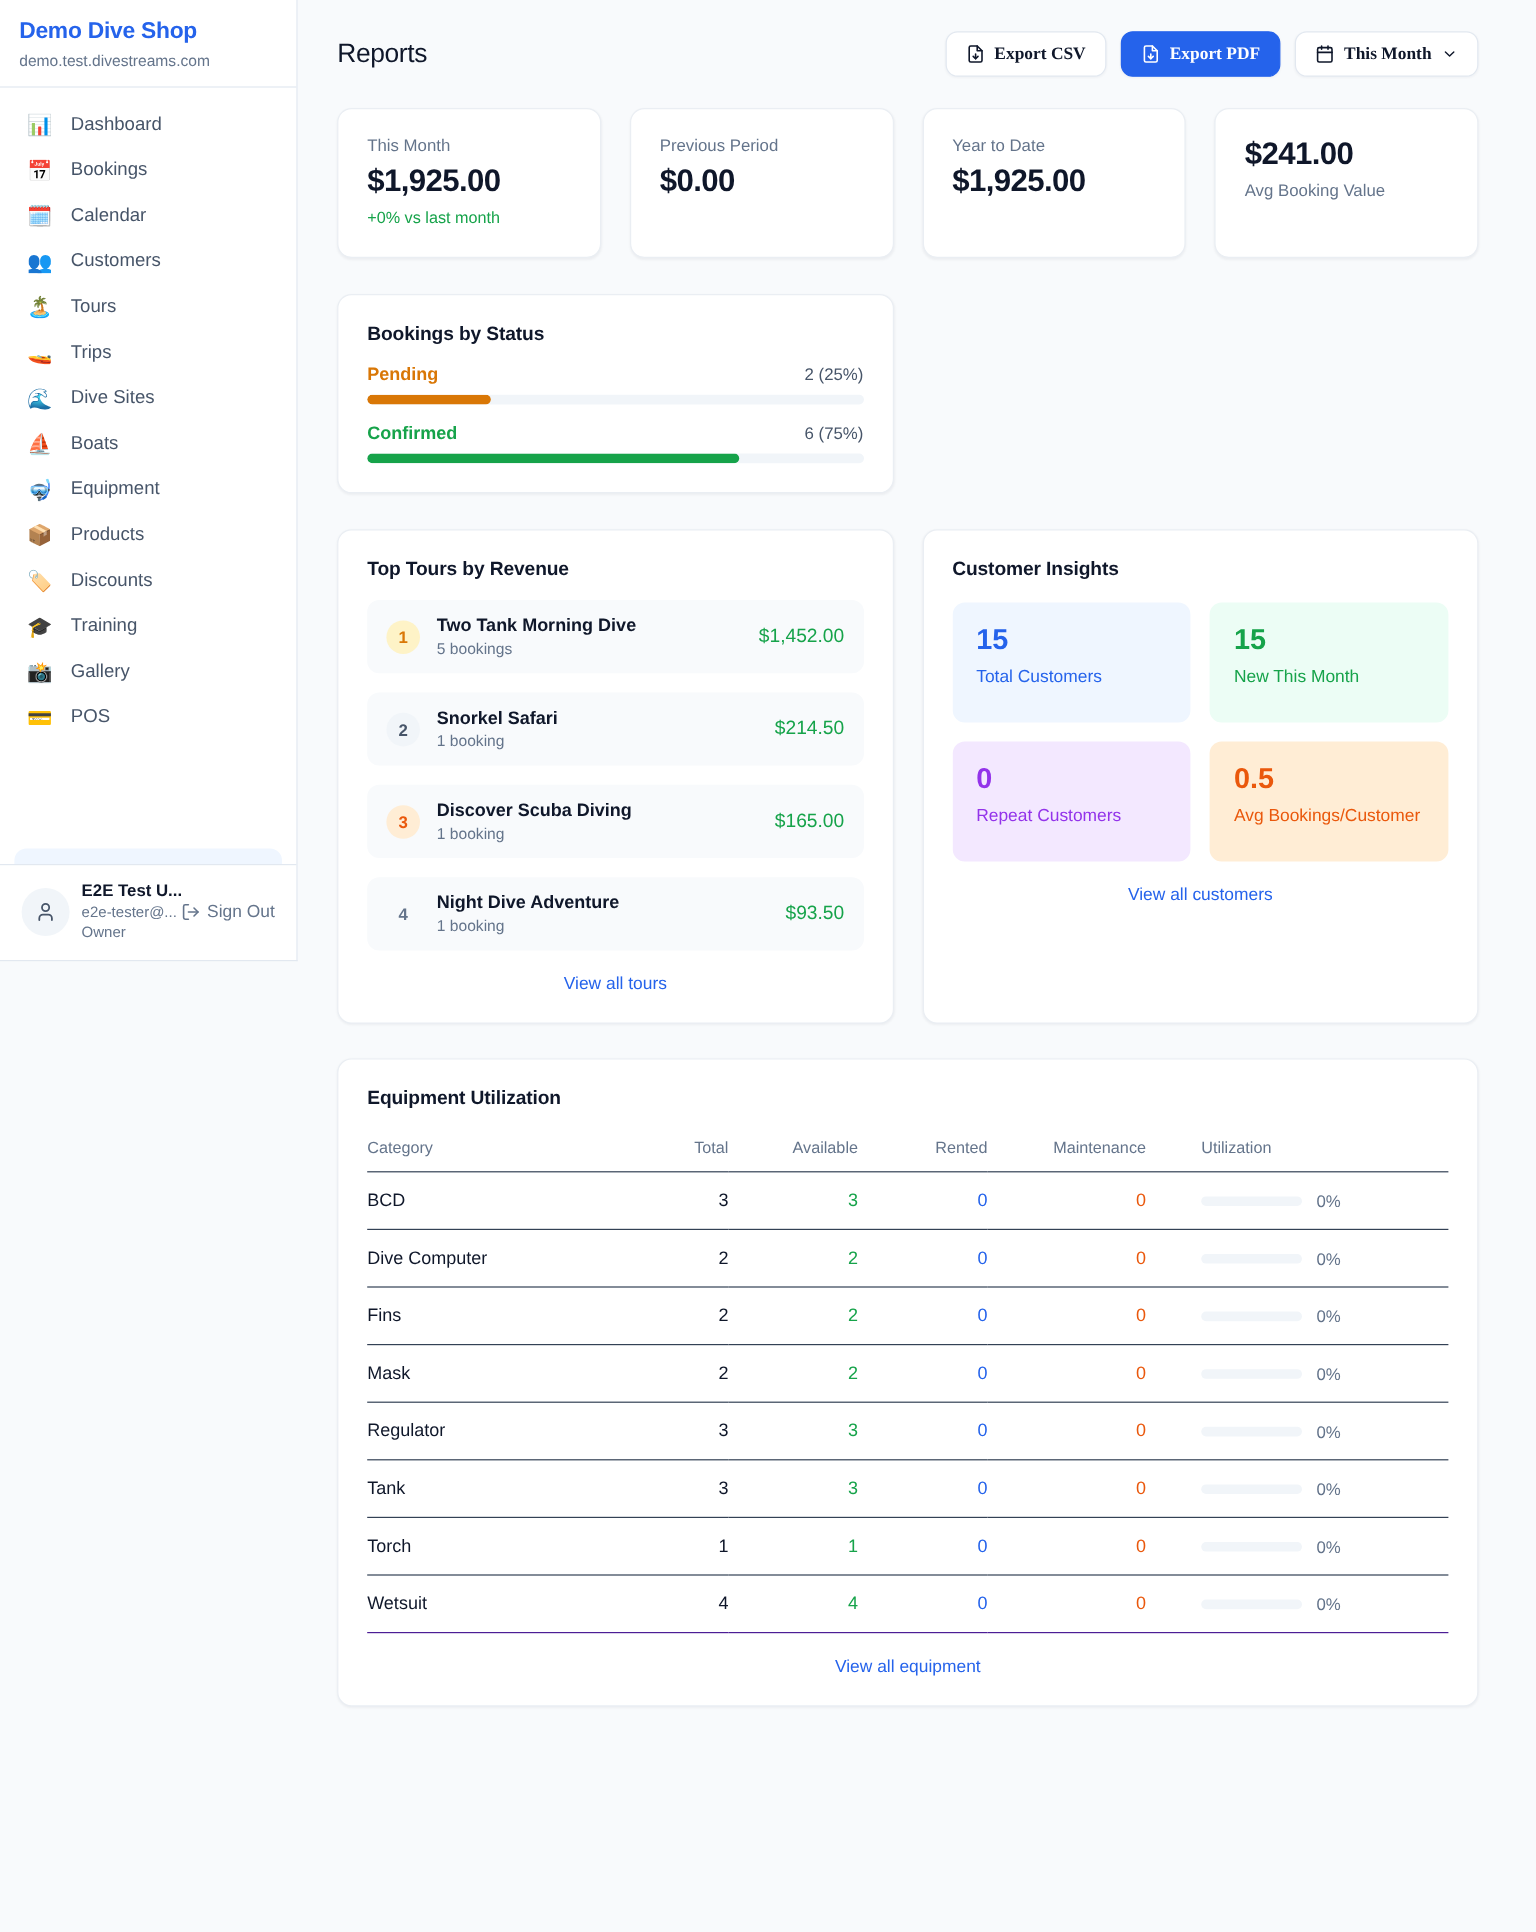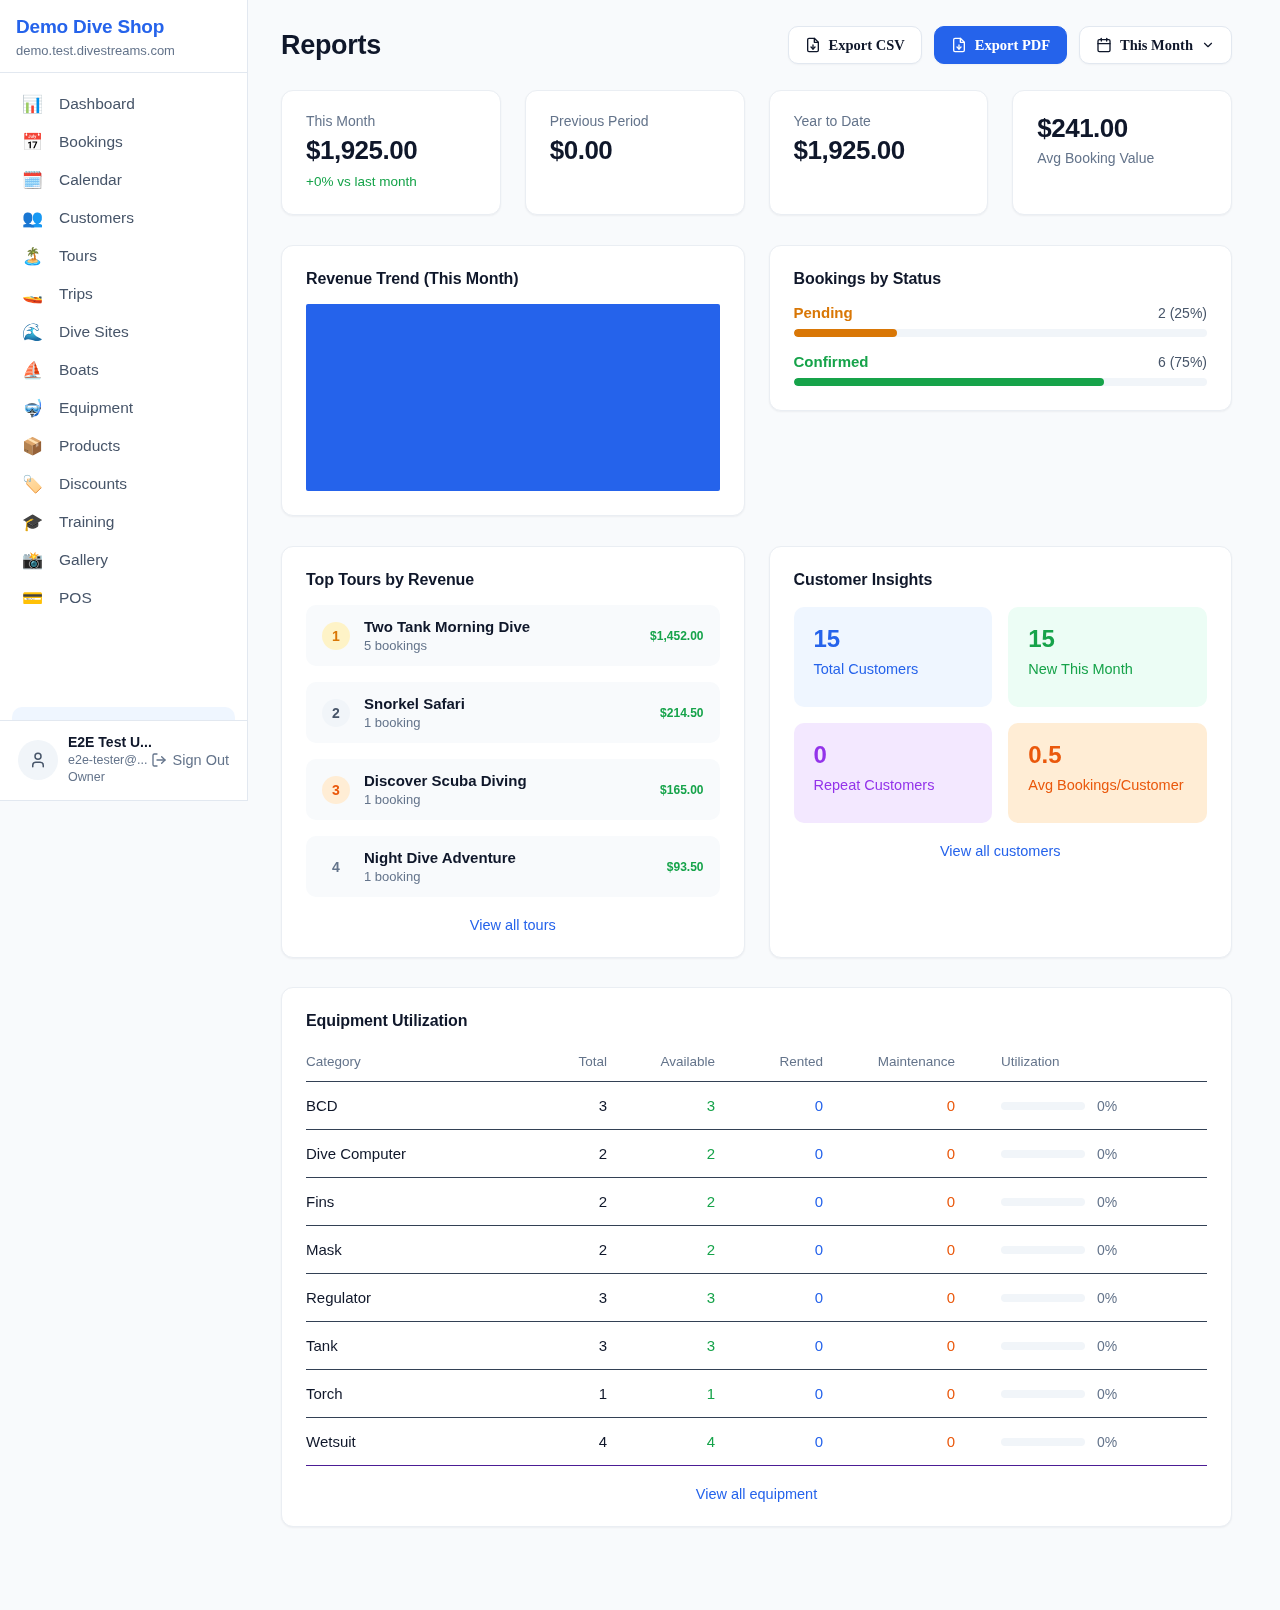--- a/index.html
+++ b/index.html
@@ -31,21 +31,21 @@
             display:flex; align-items:center; justify-content:center; flex:0 0 40px; }
   .user-info { line-height:1.35; min-width:0; }
   .user-name { font-size:14px; font-weight:700; color:#0f172a; white-space:nowrap; }
   .user-email, .user-role { font-size:12.5px; color:#64748b; white-space:nowrap; }
   .signout { display:flex; align-items:center; gap:6px; color:#64748b; font-size:14.5px;
              margin-left:auto; cursor:pointer; white-space:nowrap; }
 
   
   .main { flex:1; padding:26px 48px 40px 33px; min-width:0; }
   .main-header { display:flex; align-items:center; justify-content:space-between; }
-  .page-title { font-size:27px; font-weight:700; letter-spacing:-.3px; }
+  .page-title { font-size:22px; font-weight:400; letter-spacing:-.3px; }
   .actions { display:flex; gap:12px; }
   .btn { display:flex; align-items:center; gap:8px; height:38px; padding:0 16px;
          border-radius:10px; font-size:14.5px; font-weight:600; cursor:pointer;
          background:#fff; border:1px solid #e2e8f0; color:#0f172a;
          box-shadow:0 1px 2px rgba(15,23,42,.04); font-family:Liberation Serif, serif; }
   .btn.primary { background:#2563eb; border-color:#2563eb; color:#fff; }
   .btn svg { display:block; }
 
   .card { background:#fff; border:1px solid #eaeef3; border-radius:12px;
           box-shadow:0 1px 2px rgba(15,23,42,.05); }
@@ -77,21 +77,21 @@
   .fill { height:100%; border-radius:99px; }
 
   
   .tours-card { padding:24px; display:flex; flex-direction:column; }
   .tour-item { display:flex; align-items:center; gap:14px; background:#f8fafc;
                border-radius:10px; padding:13px 16px; margin-top:16px; }
   .rank { width:28px; height:28px; border-radius:50%; flex:0 0 28px;
           display:flex; align-items:center; justify-content:center; font-size:14px; font-weight:600; }
   .tour-name { font-size:15px; font-weight:600; color:#0f172a; }
   .tour-sub { font-size:13px; color:#64748b; margin-top:3px; }
-  .tour-price { margin-left:auto; font-size:12px; font-weight:700; color:#16a34a; white-space:nowrap; }
+  .tour-price { margin-left:auto; font-size:16px; font-weight:400; color:#16a34a; white-space:nowrap; }
   .view-all { display:block; text-align:center; color:#2563eb; font-size:14.5px;
               margin-top:20px; cursor:pointer; text-decoration:none; }
 
   
   .insights-card { padding:24px; display:flex; flex-direction:column; }
   .insights-grid { display:grid; grid-template-columns:1fr 1fr; gap:16px; margin-top:18px; }
   .tile { border-radius:10px; padding:18px 20px; height:100px; }
   .tile-value { font-size:24px; font-weight:700; }
   .tile-label { font-size:14.5px; font-weight:500; margin-top:8px; }
 
@@ -260,24 +260,20 @@
         <div class="stat-label">Year to Date</div>
         <div class="stat-value">$1,925.00</div>
       </div>
       <div class="card stat-card value-first">
         <div class="stat-value">$241.00</div>
         <div class="stat-label">Avg Booking Value</div>
       </div>
     </div>
 
     <div class="grid2">
-      <div class="card revenue-card">
-        <div class="card-title">Revenue Trend (This Month)</div>
-        <div class="chart-block" style="background: rgb(37, 99, 235);"></div>
-      </div>
       <div class="card status-card">
         <div class="card-title">Bookings by Status</div>
         <div>
             <div class="status-row">
               <div class="status-head">
                 <span class="status-label" style="color: rgb(217, 119, 6);">Pending</span>
                 <span class="status-value">2 (25%)</span>
               </div>
               <div class="track">
                 <div class="fill" style="width: 25%; background: rgb(217, 119, 6);"></div>

